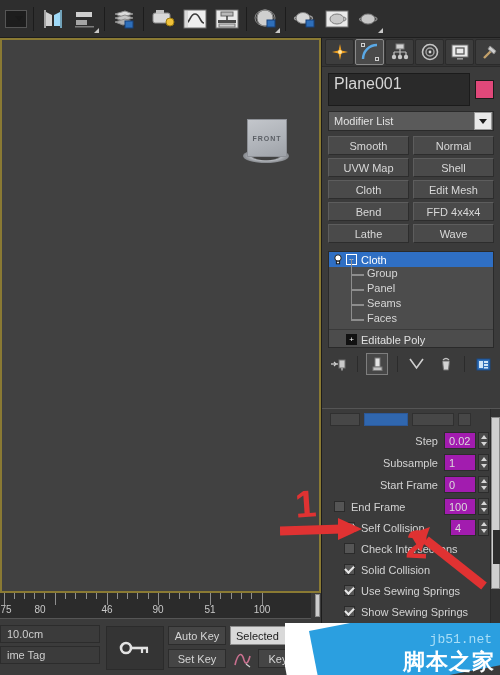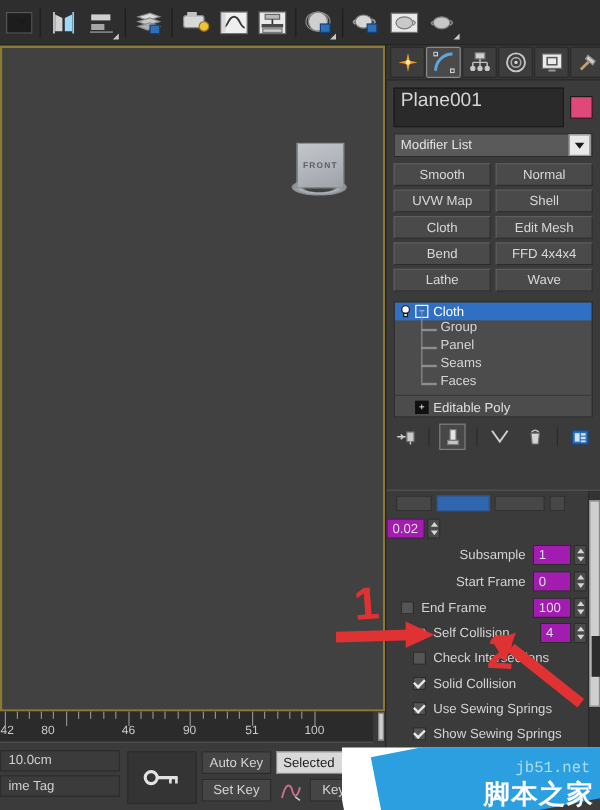--- a/index.html
+++ b/index.html
@@ -498,20 +498,21 @@
     <div class="params">
 
       <div class="clipped">
         <span class="clip-chunk" style="width:28px;"></span>
         <span class="clip-chunk clip-blue" style="width:42px;"></span>
         <span class="clip-chunk" style="width:40px;"></span>
         <span class="clip-chunk" style="width:11px;"></span>
       </div>
 
       <div class="prow">
+        <span class="plabel">Step</span>
         <span class="spin">0.02</span>
         <span class="spinarrows">
           <span class="sa-up"></span>
           <span class="sa-dn"></span>
         </span>
       </div>
 
       <div class="prow">
         <span class="plabel">Subsample</span>
         <span class="spin">1</span>
@@ -602,21 +603,21 @@
       <span class="tick minor" style="left:179px;"></span>
       <span class="tick minor" style="left:189px;"></span>
       <span class="tick minor" style="left:199px;"></span>
       <span class="tick major" style="left:210px;"></span>
       <span class="tick minor" style="left:220px;"></span>
       <span class="tick minor" style="left:231px;"></span>
       <span class="tick minor" style="left:241px;"></span>
       <span class="tick minor" style="left:251px;"></span>
       <span class="tick major" style="left:262px;"></span>
 
-      <span class="tlabel" style="left:6px;">42</span>
+      <span class="tlabel" style="left:6px;">75</span>
       <span class="tlabel" style="left:40px;">80</span>
       <span class="tlabel" style="left:107px;">46</span>
       <span class="tlabel" style="left:158px;">90</span>
       <span class="tlabel" style="left:210px;">51</span>
       <span class="tlabel" style="left:262px;">100</span>
     </div>
     <div class="tl-right">
       <div class="tl-rbar"></div>
     </div>
   </div>

